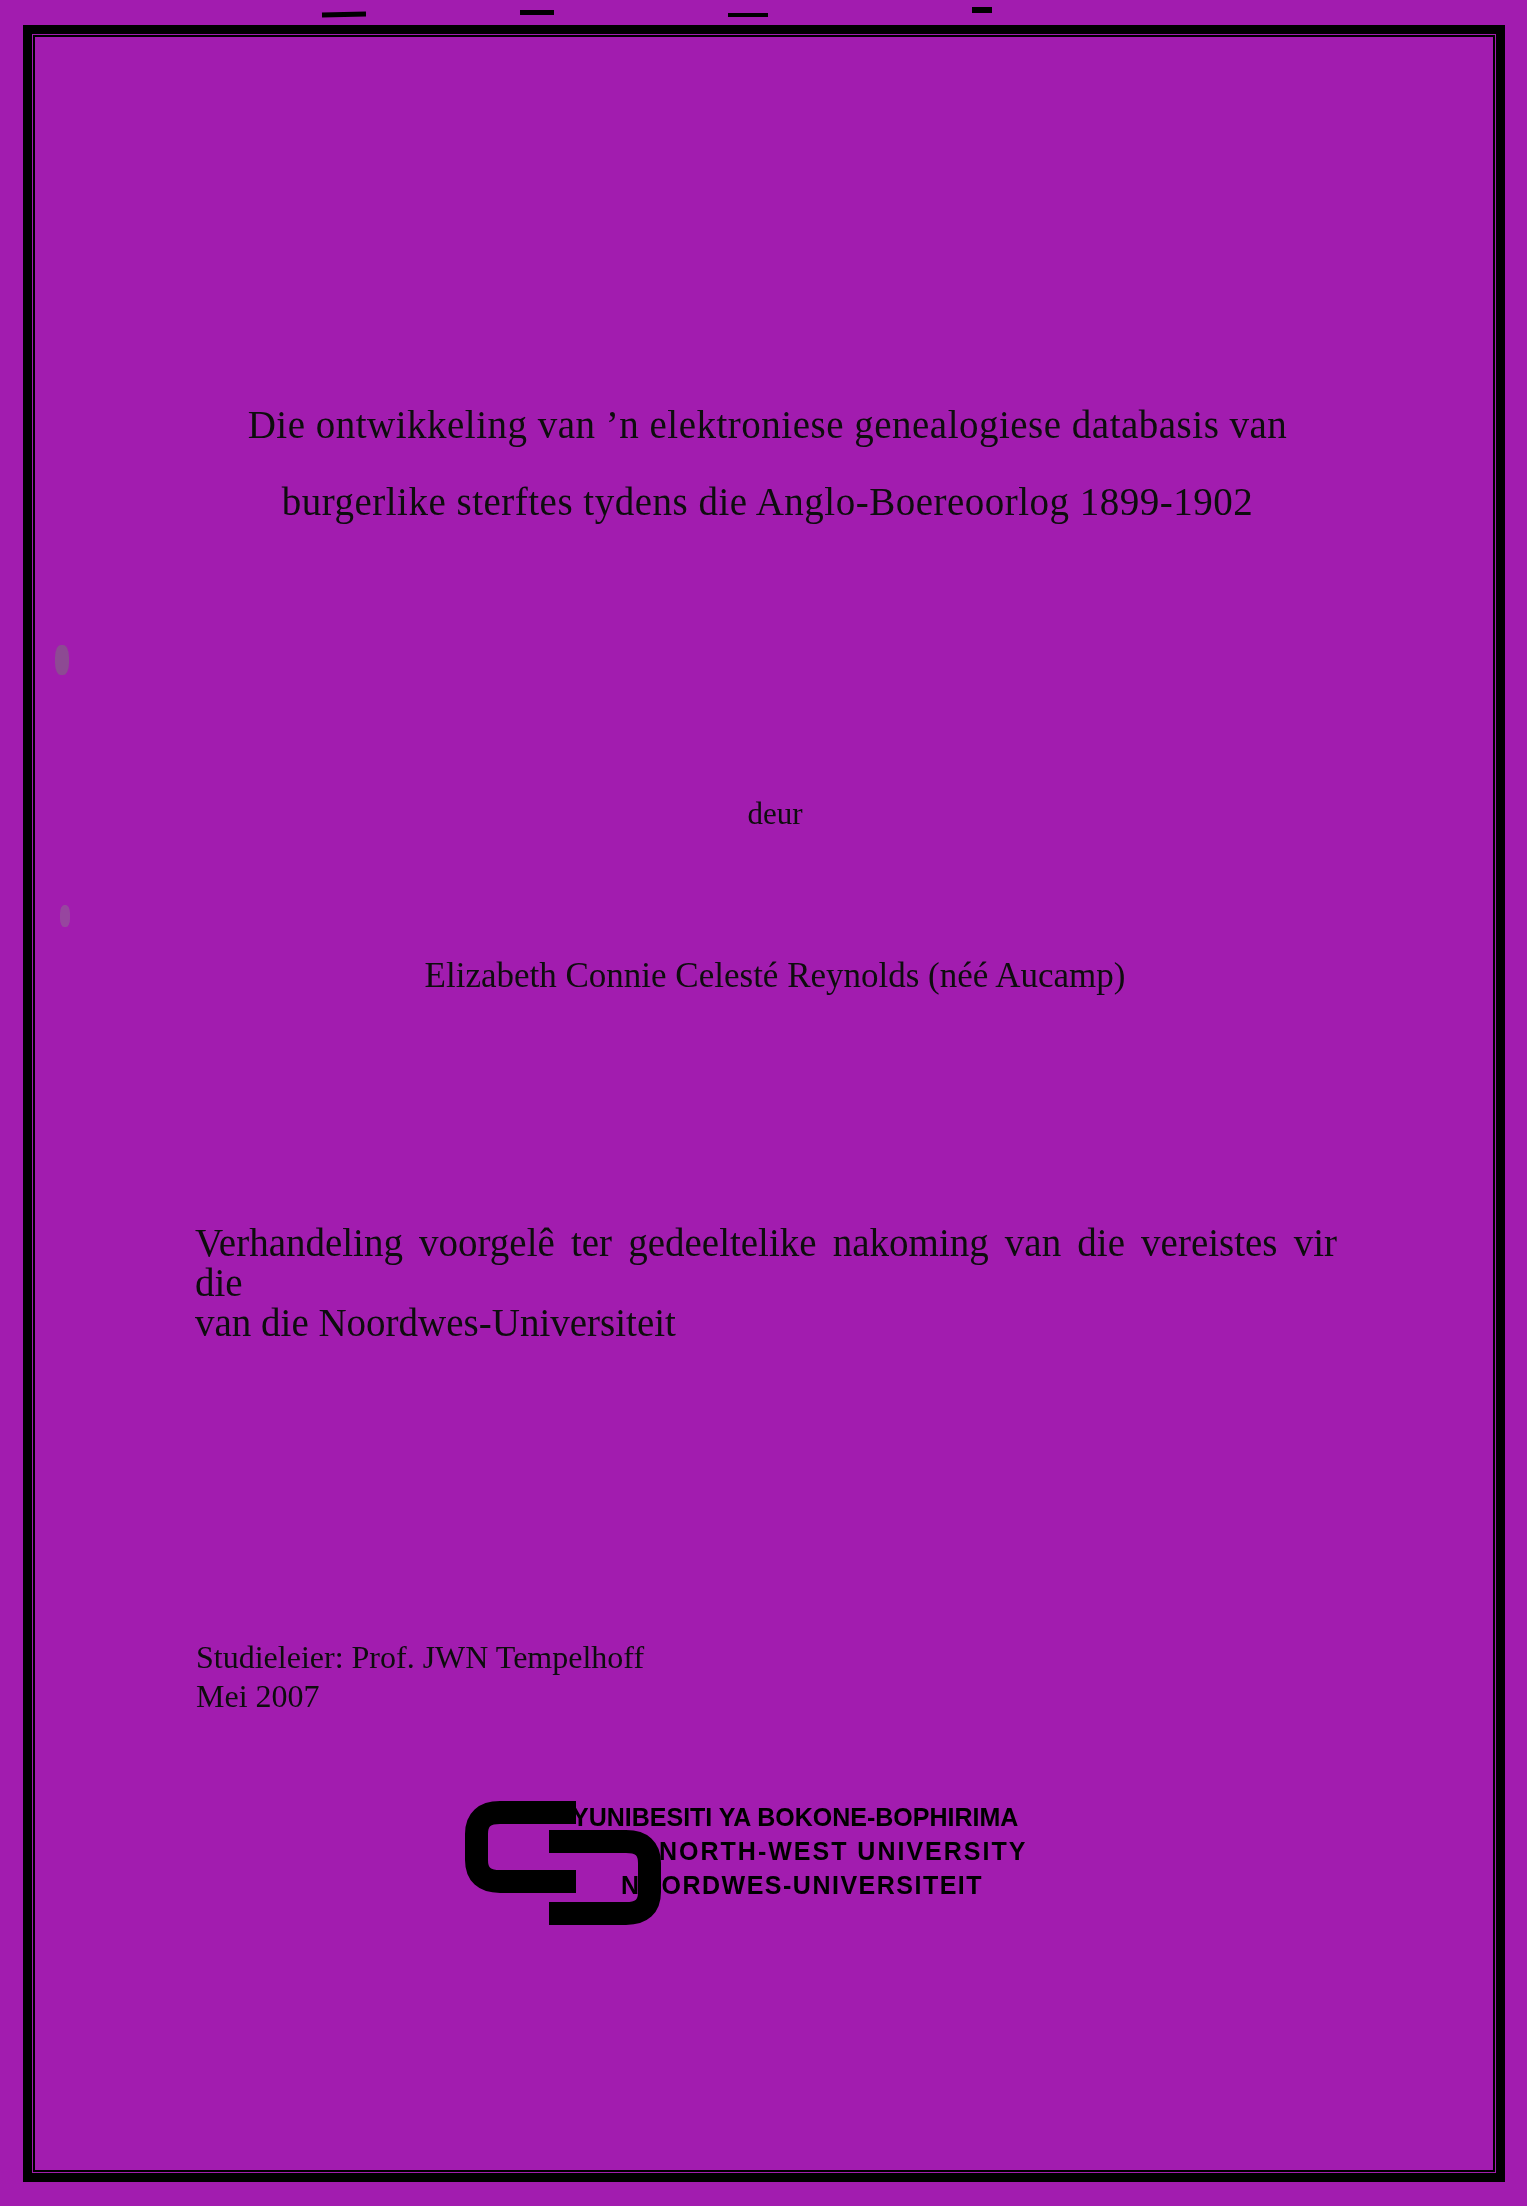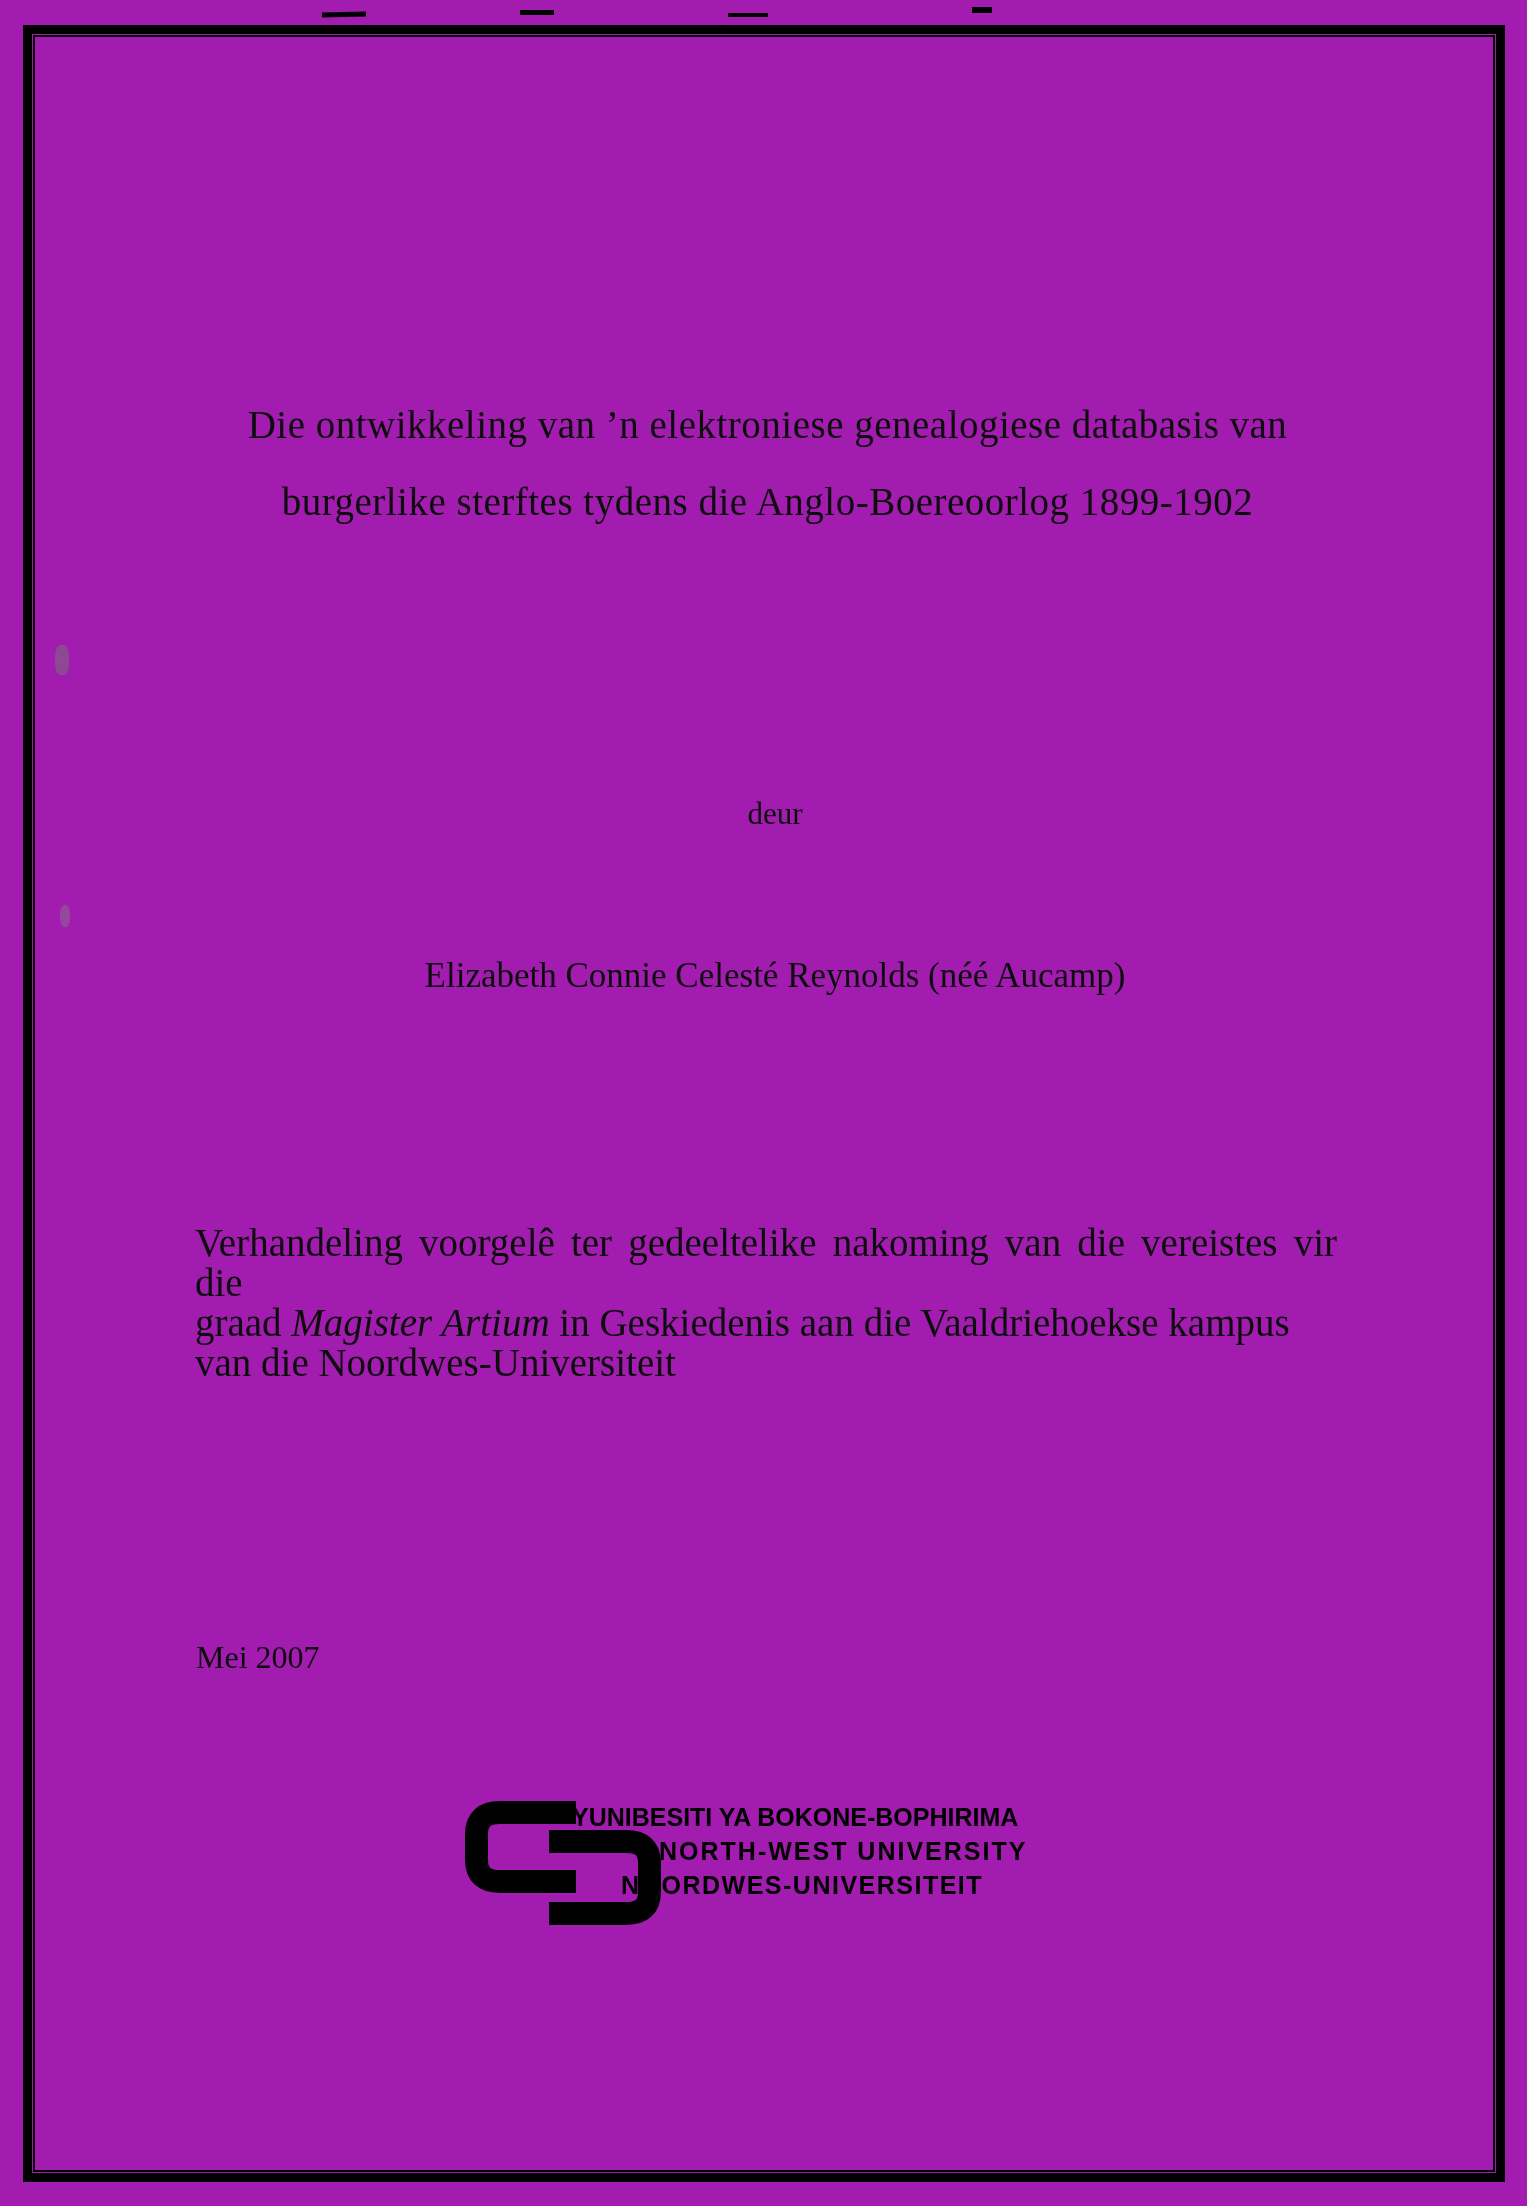--- a/index.html
+++ b/index.html
@@ -135,25 +135,25 @@
     <div>Die ontwikkeling van ’n elektroniese genealogiese databasis van</div>
     <div>burgerlike sterftes tydens die Anglo-Boereoorlog 1899-1902</div>
   </div>
 
   <div class="byline">deur</div>
 
   <div class="author">Elizabeth Connie Celesté Reynolds (néé Aucamp)</div>
 
   <div class="declaration">
     <div class="justified">Verhandeling voorgelê ter gedeeltelike nakoming van die vereistes vir die</div>
-    <div><span>graad </span><span class="italic">Magister Artium</span><span> in Geskiedenis aan die Vaaldriehoekse kampus</span></div>
     <div>van die Noordwes-Universiteit</div>
   </div>
 
   <div class="footer-block">
+    <div>Studieleier: Prof. JWN Tempelhoff</div>
     <div>Mei 2007</div>
   </div>
 
   <div class="logo">
     <svg class="logo-glyph" viewBox="0 0 200 130" xmlns="http://www.w3.org/2000/svg">
 
       <path d="M 112 12.5 H 36 Q 12.5 12.5 12.5 34 V 60 Q 12.5 81.5 36 81.5 H 112" fill="none" stroke="#000" stroke-width="23" stroke-linecap="butt"></path>
 
       <path d="M 85 41.5 H 162 Q 185.5 41.5 185.5 63 V 92 Q 185.5 113.5 162 113.5 H 85" fill="none" stroke="#000" stroke-width="23" stroke-linecap="butt"></path>
     </svg>

